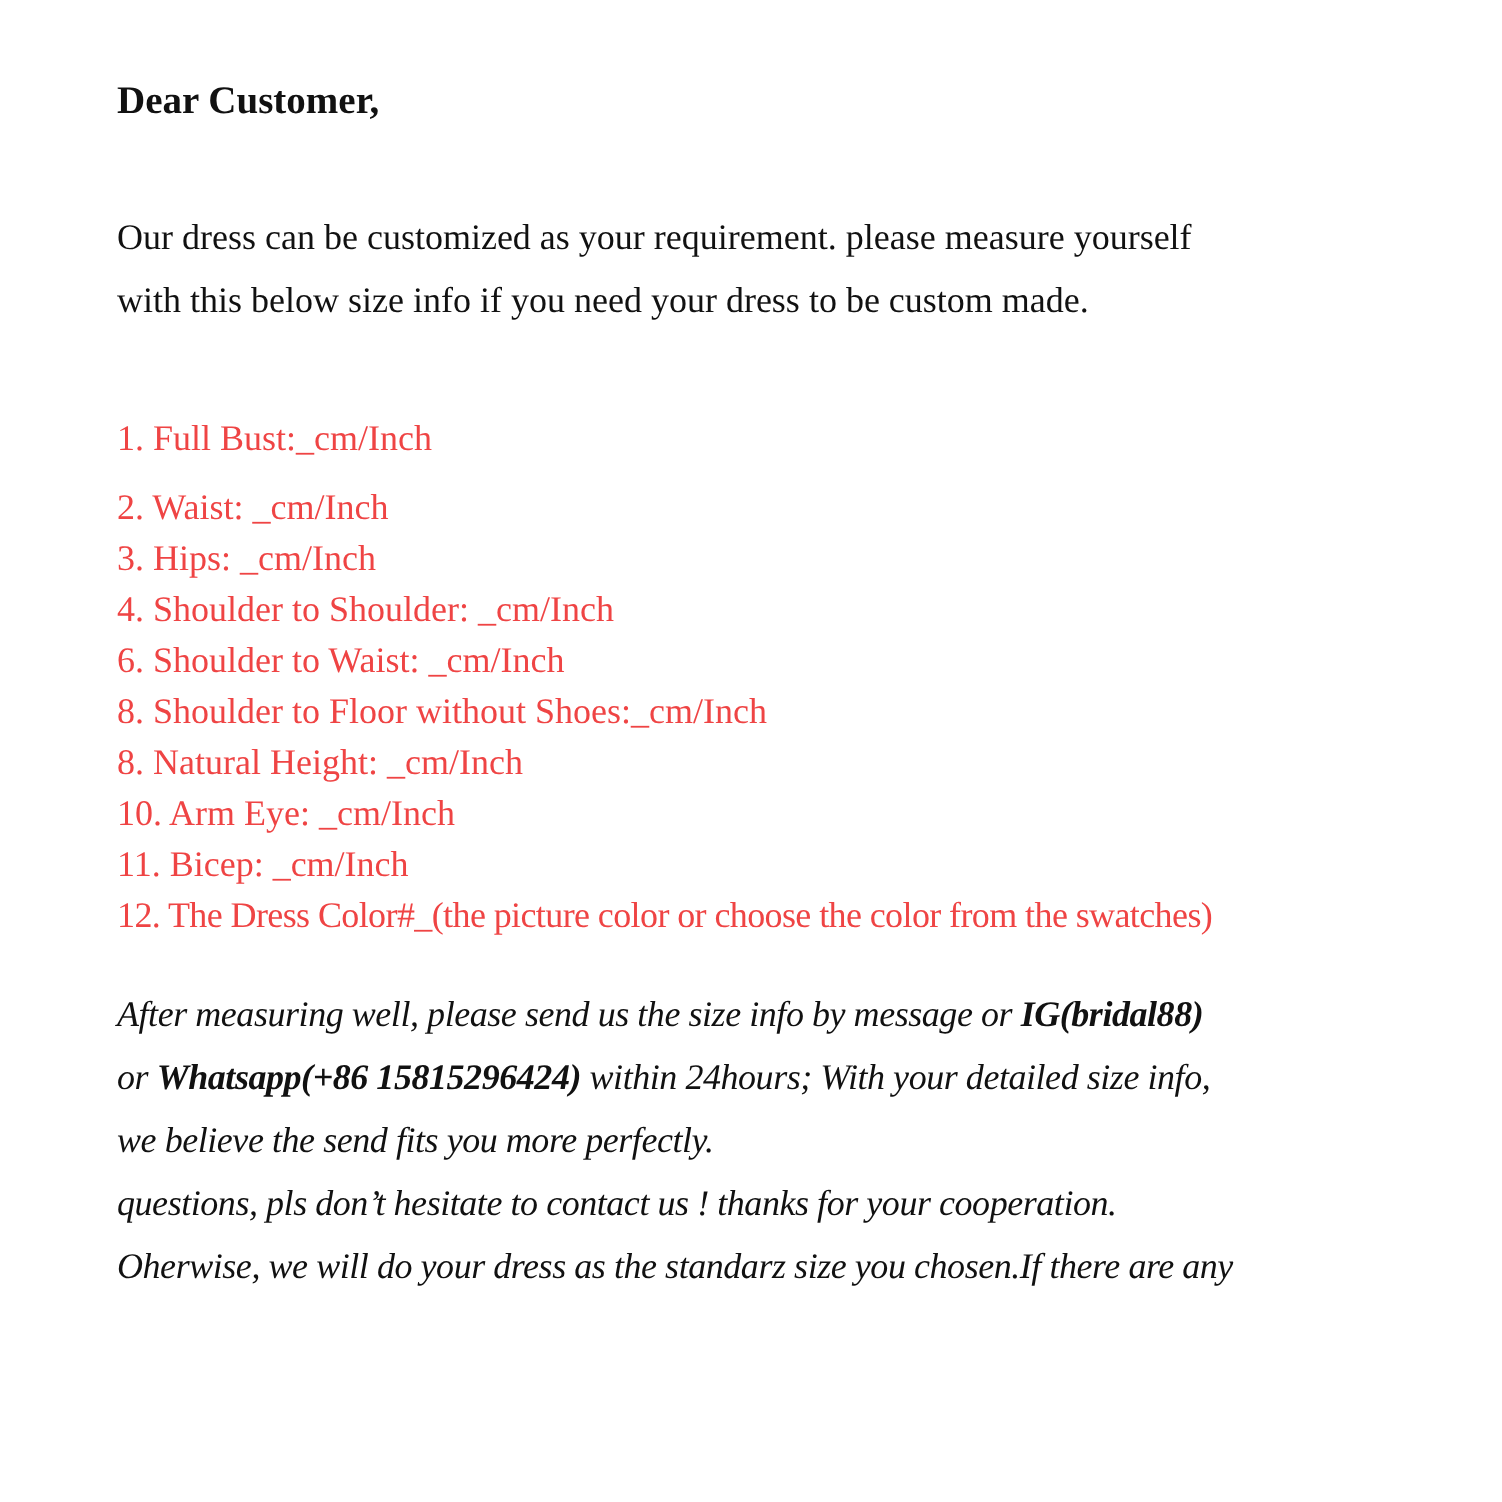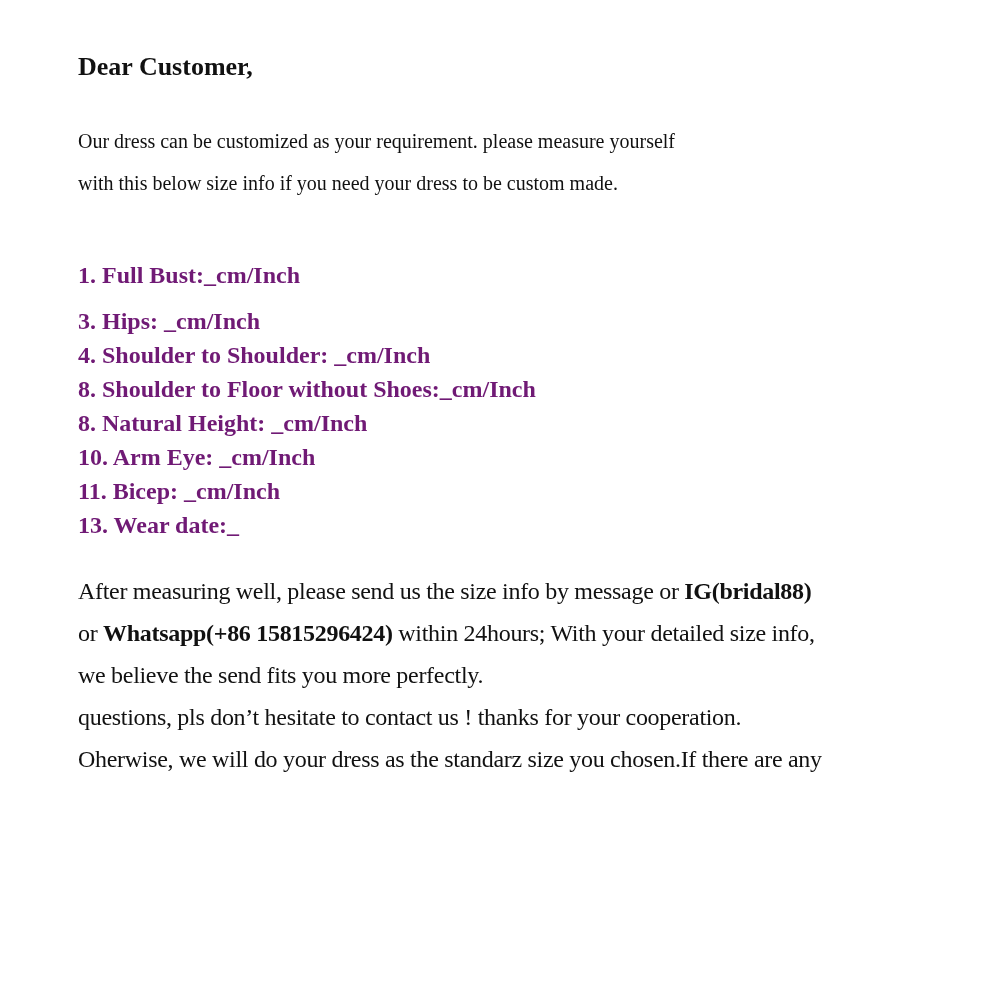--- a/index.html
+++ b/index.html
@@ -22,49 +22,50 @@
   }
   .greeting {
     margin: 0;
     padding-top: 52px;
     font-size: 26px;
     line-height: 30px;
     font-weight: bold;
     color: #111111;
   }
   .intro {
-    margin: 38px 0 0 0;
-    font-size: 20px;
+    margin: 56px 0 0 0;
+    font-size: 24px;
     line-height: 42px;
   }
   .intro .ln {
     display: block;
     white-space: nowrap;
   }
   .measurements {
     margin-top: 54px;
-    color: #701a75;
-    font-weight: bold;
+    color: #ef4444;
+    font-weight: normal;
     font-size: 24px;
   }
   .m-item {
     line-height: 34px;
     white-space: nowrap;
   }
   .m-item.first {
     margin-bottom: 12px;
   }
   .m-item.long {
     letter-spacing: -0.4px;
   }
   .closing {
     margin-top: 28px;
     font-size: 24px;
     line-height: 42px;
     letter-spacing: -0.3px;
+    font-style: italic;
   }
   .cl-line {
     white-space: nowrap;
   }
   .cl-line b {
     font-weight: bold;
   }
 </style>
 </head>
 <body>
@@ -73,27 +74,29 @@
 
   <h1 class="greeting">Dear Customer,</h1>
 
   <p class="intro">
     <span class="ln">Our dress can be customized as your requirement. please measure yourself</span>
     <span class="ln">with this below size info if you need your dress to be custom made.</span>
   </p>
 
   <div class="measurements">
     <div class="m-item first">1. Full Bust:_cm/Inch</div>
+    <div class="m-item">2. Waist: _cm/Inch</div>
     <div class="m-item">3. Hips: _cm/Inch</div>
     <div class="m-item">4. Shoulder to Shoulder: _cm/Inch</div>
+    <div class="m-item">6. Shoulder to Waist: _cm/Inch</div>
     <div class="m-item">8. Shoulder to Floor without Shoes:_cm/Inch</div>
     <div class="m-item">8. Natural Height: _cm/Inch</div>
     <div class="m-item">10. Arm Eye: _cm/Inch</div>
     <div class="m-item">11. Bicep: _cm/Inch</div>
-    <div class="m-item">13. Wear date:_</div>
+    <div class="m-item long">12. The Dress Color#_(the picture color or choose the color from the swatches)</div>
   </div>
 
   <div class="closing">
     <div class="cl-line"><span>After measuring well, please send us the size info by message or </span><b>IG(bridal88)</b></div>
     <div class="cl-line"><span>or </span><b>Whatsapp(+86 15815296424)</b><span> within 24hours; With your detailed size info,</span></div>
     <div class="cl-line">we believe the send fits you more perfectly.</div>
     <div class="cl-line">questions, pls don’t hesitate to contact us ! thanks for your cooperation.</div>
     <div class="cl-line">Oherwise, we will do your dress as the standarz size you chosen.If there are any</div>
   </div>
 

